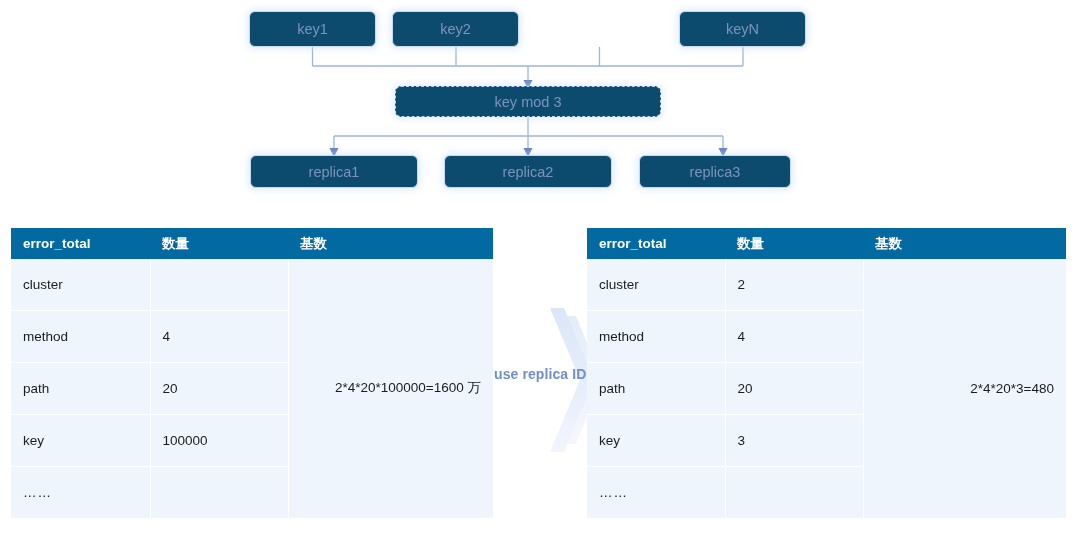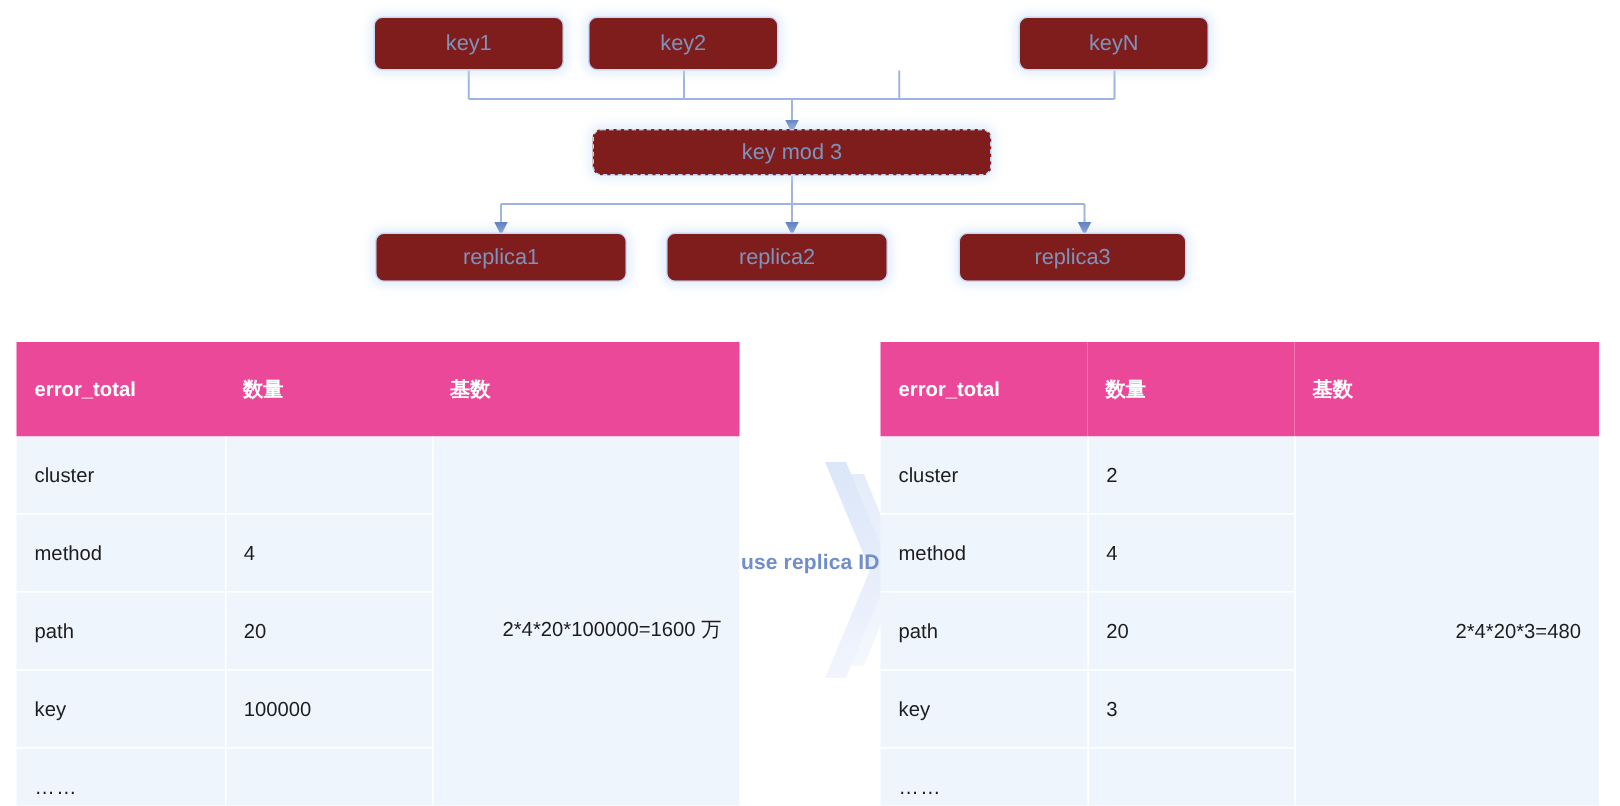--- a/index.html
+++ b/index.html
@@ -17,21 +17,21 @@
 
   
   #diagram {
     position: absolute;
     left: 0; top: 0;
     width: 1080px; height: 215px;
   }
   .node {
     position: absolute;
     box-sizing: border-box;
-    background: #7f1d1d;
+    background: #0c4a6e;
     border: 1px solid #c8d9f5;
     border-radius: 6px;
     color: #7e93bb;
     font-size: 14.5px;
     display: flex;
     align-items: center;
     justify-content: center;
     box-shadow: 0 0 6px 3px rgba(201,221,250,0.45);
   }
   .node.dashed {
@@ -47,25 +47,25 @@
 
   
   .table {
     position: absolute;
     box-sizing: border-box;
     border-collapse: collapse;
     table-layout: fixed;
     font-size: 13.5px;
   }
   .table th {
-    background: #ec4899;
+    background: #0369a1;
     color: #ffffff;
     font-weight: bold;
     text-align: left;
-    padding: 16px 12px;
+    padding: 0 12px;
     height: 31px;
     border: none;
     font-size: 13.5px;
   }
   .table td {
     background: #eff5fd;
     color: #1c1c1c;
     text-align: left;
     padding: 0 12px;
     border-right: 1px solid #ffffff;
@@ -140,21 +140,21 @@
     <span>keyN</span>
   </div>
 
   <div class="node dashed" style="left:395px; top:86px; width:266px; height:31px; box-shadow:0 0 6px 3px rgba(210,228,252,0.5);">
     <span>key mod 3</span>
   </div>
 
   <div class="node" style="left:250px; top:155px; width:168px; height:33px;">
     <span>replica1</span>
   </div>
-  <div class="node" style="left:444px; top:155px; width:148px; height:33px;">
+  <div class="node" style="left:444px; top:155px; width:168px; height:33px;">
     <span>replica2</span>
   </div>
   <div class="node" style="left:639px; top:155px; width:152px; height:33px;">
     <span>replica3</span>
   </div>
 </div>
 
 <table class="table" style="left:11px; top:228px; width:482px;">
   <colgroup>
       <col style="width:139px">

